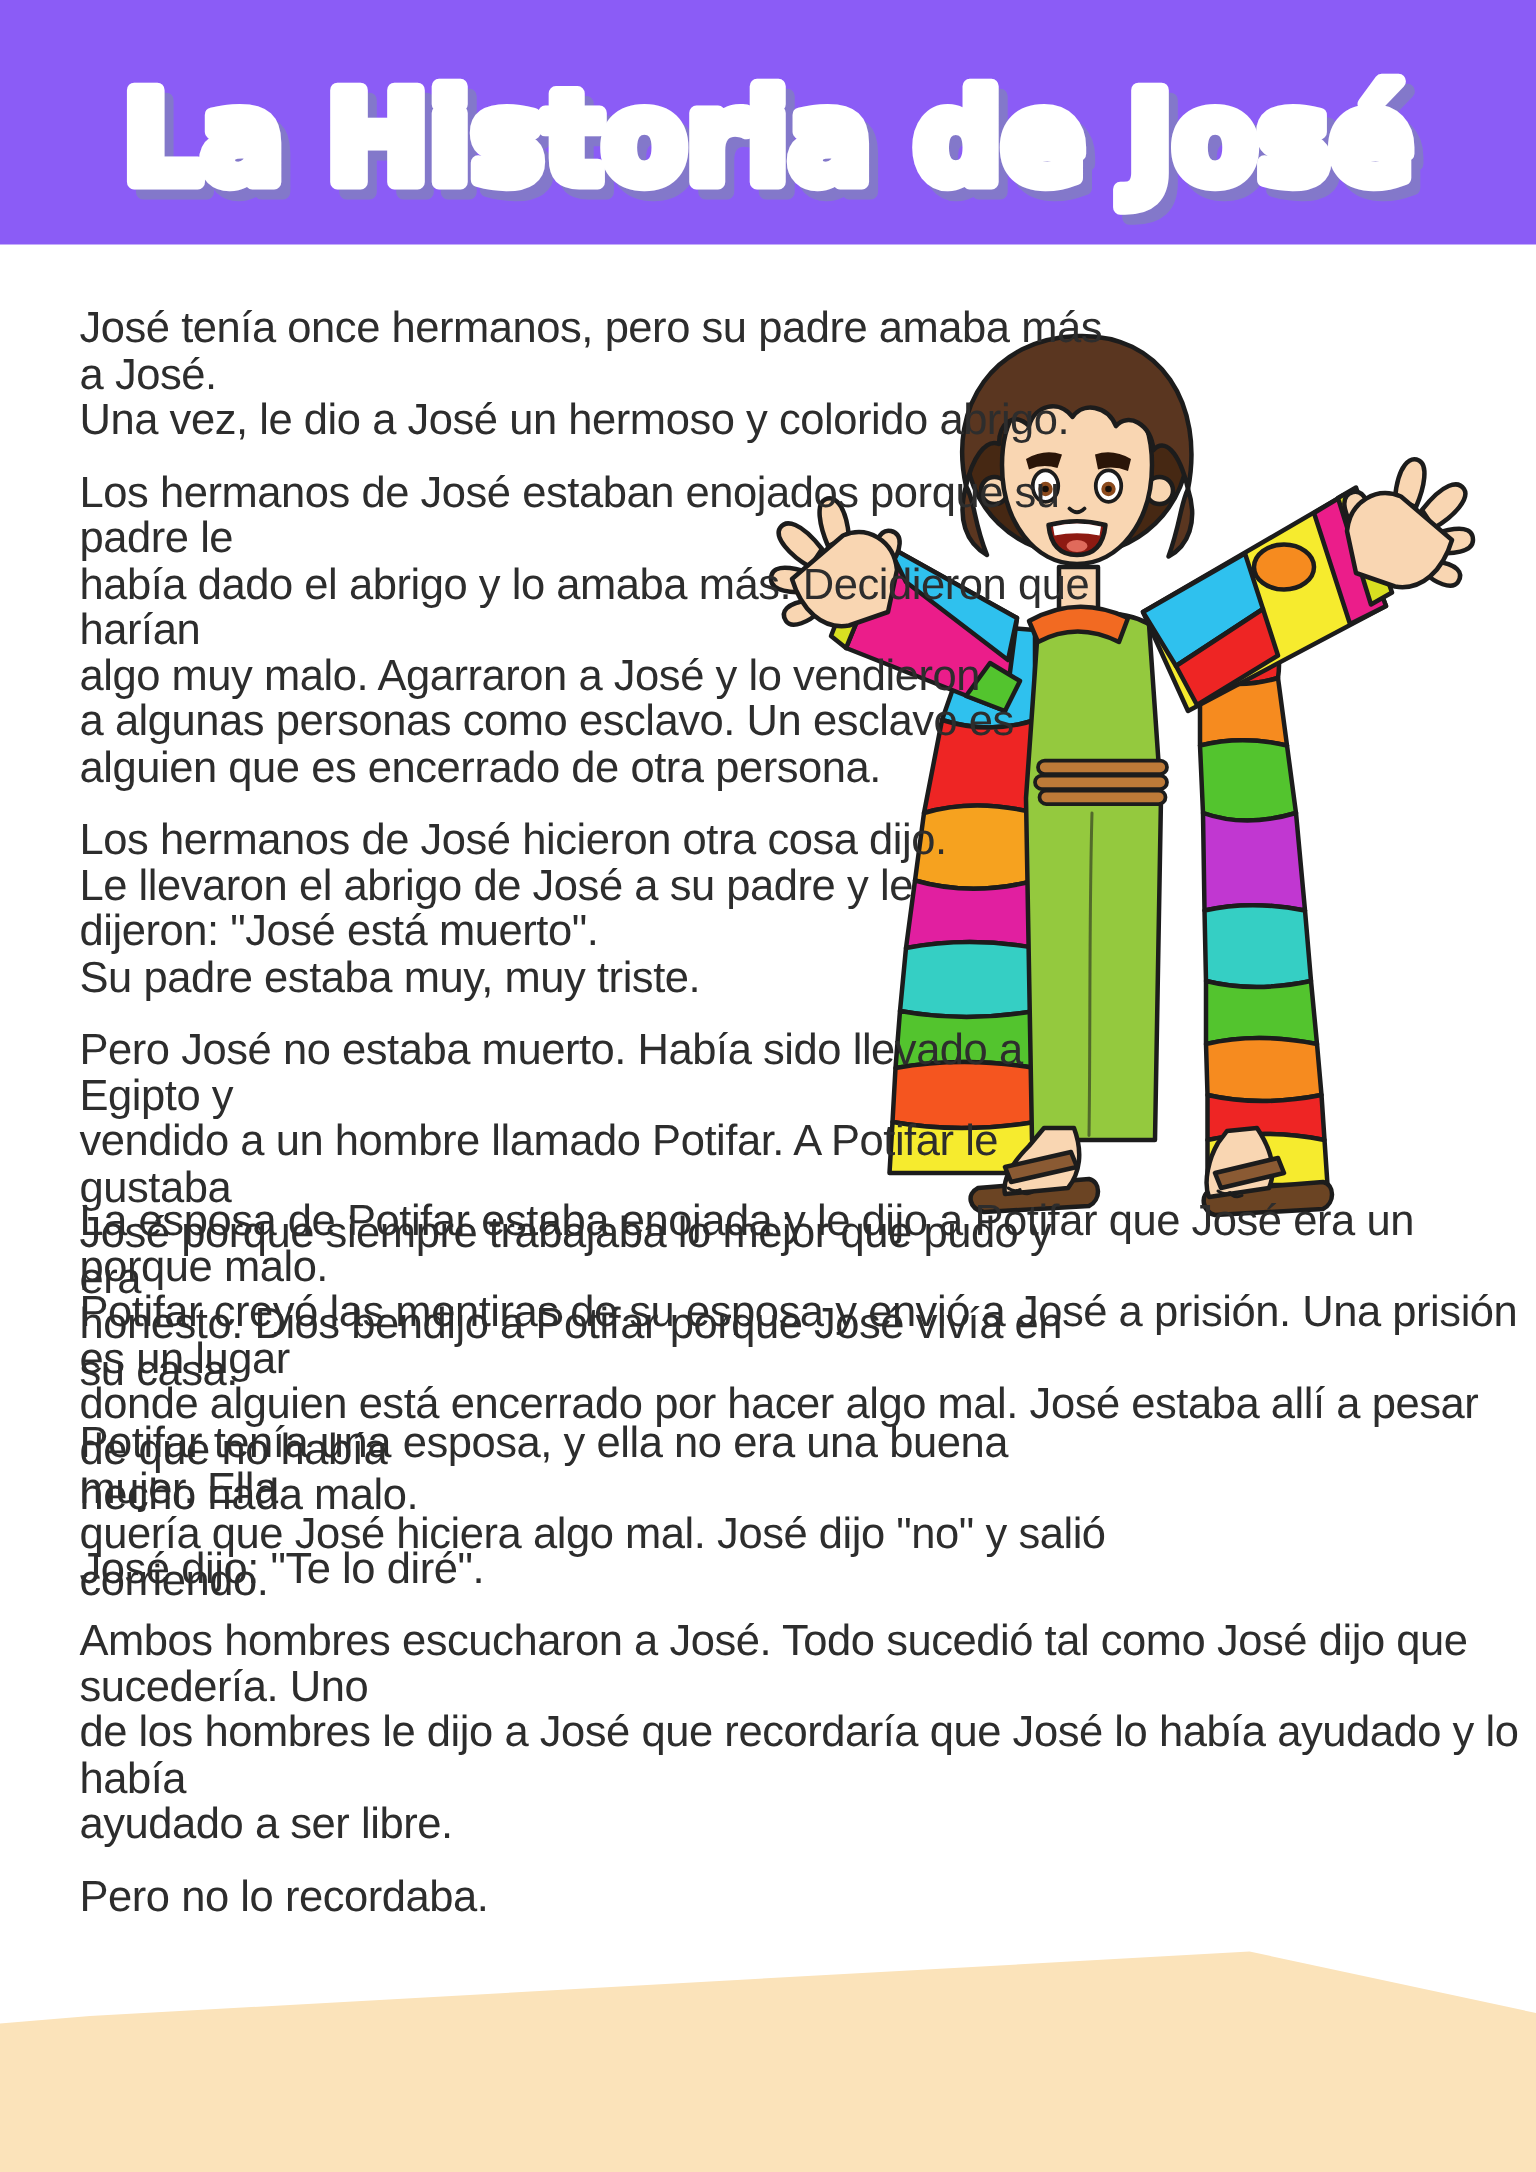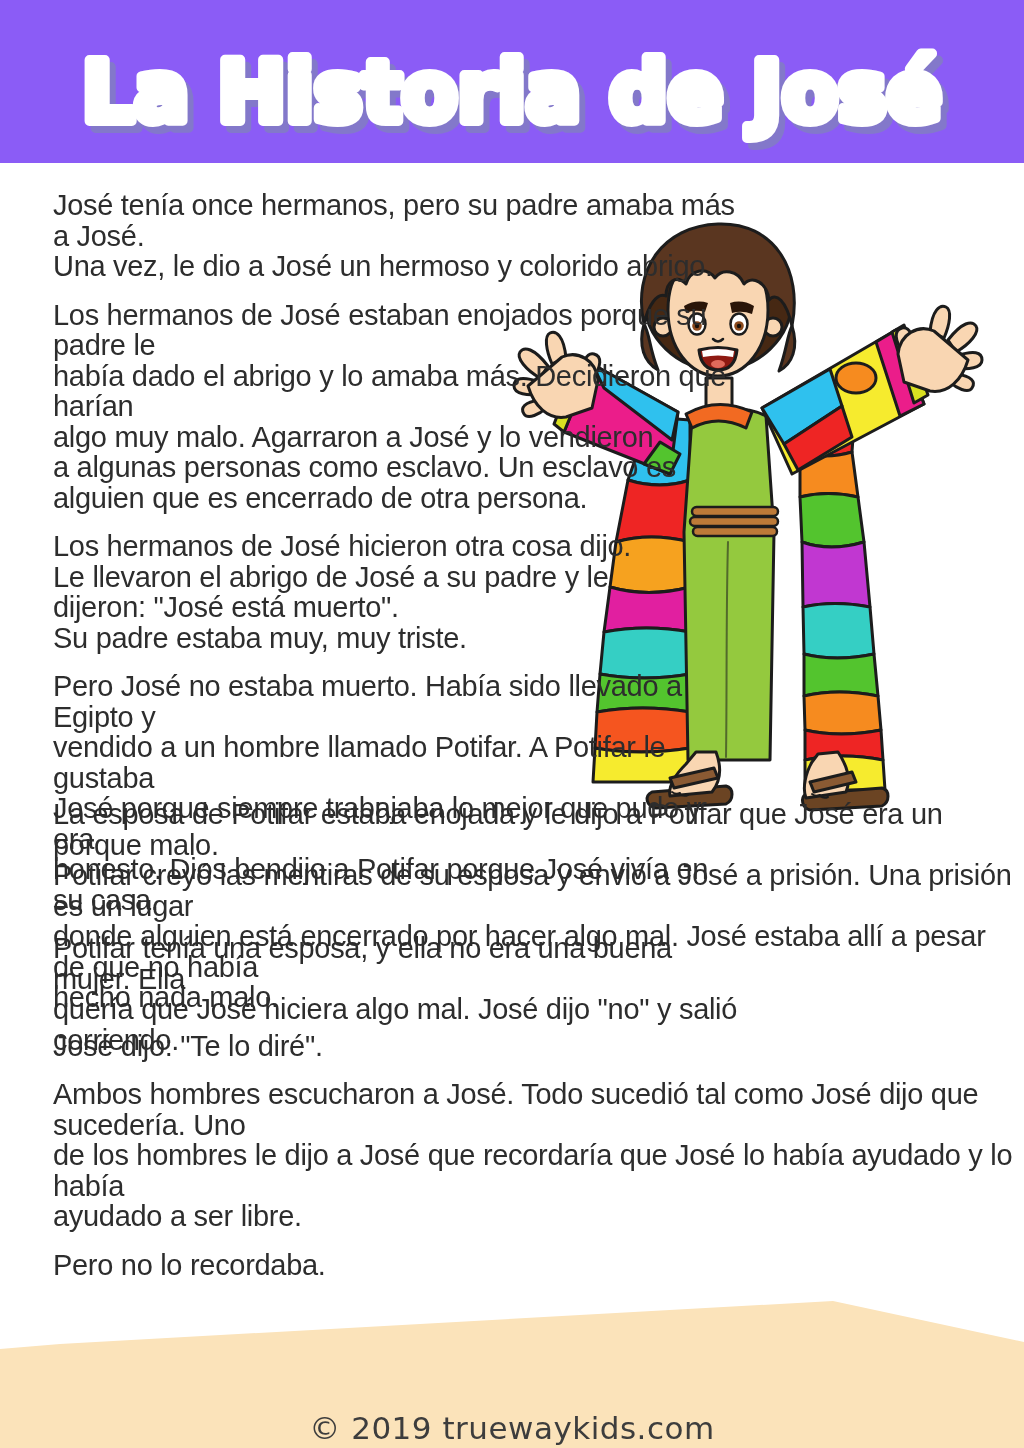--- a/index.html
+++ b/index.html
@@ -12,21 +12,21 @@
   .title-svg { position:absolute; left:0; top:0; width:1024px; height:163px; }
   .title-shadow { fill:#7d95a0; opacity:0.5; stroke:#7d95a0; stroke-width:10px;
                   paint-order:stroke; stroke-linejoin:round; }
   .title-main { fill:#ffffff; stroke:#ffffff; stroke-width:10px;
                 paint-order:stroke; stroke-linejoin:round; }
   .title-text { font-family:"DejaVu Sans", sans-serif; font-weight:bold; font-size:84px; }
 
   .story-block { position:absolute; color:#2d2d2d; z-index:3; }
   .story-block p { margin:0 0 18px 0; font-size:29px; line-height:30.5px;
                    letter-spacing:-0.3px; white-space:pre-line; }
-  .story-a { left:53px; top:190px; width:690px; }
+  .story-a { left:53px; top:204px; width:690px; }
   .story-b { left:53px; top:799px; width:965px; }
 
   .illustration { position:absolute; left:500px; top:212px; width:500px; height:608px;
                   z-index:2; pointer-events:none; }
 
   .sand-svg { position:absolute; left:0; top:1298px; width:1024px; height:150px; z-index:1; }
 
   .footer-copy { position:absolute; left:0; top:1410px; width:1024px; text-align:center;
                  font-size:31px; color:#3d3d3d; letter-spacing:0.5px; z-index:3;
                  font-family:"DejaVu Sans", sans-serif; }
@@ -190,15 +190,14 @@
         <path d="M310,570 L352,560 L356,570 L314,580 Z" fill="#8a5a33"></path>
         <path d="M312,582 q4,3 8,1 M320,584 q4,3 8,1" fill="none" stroke-width="2"></path>
       </g>
     </g>
   </svg>
 
   <svg class="sand-svg" viewBox="0 0 1024 150" preserveAspectRatio="none">
     <polygon points="0,51 60,46 833,3 1024,44 1024,150 0,150" fill="#fbe3ba"></polygon>
   </svg>
 
-  <div class="footer-copy">© 2019 truewaykids.com</div>
 
 </div>
 
 </body></html>

